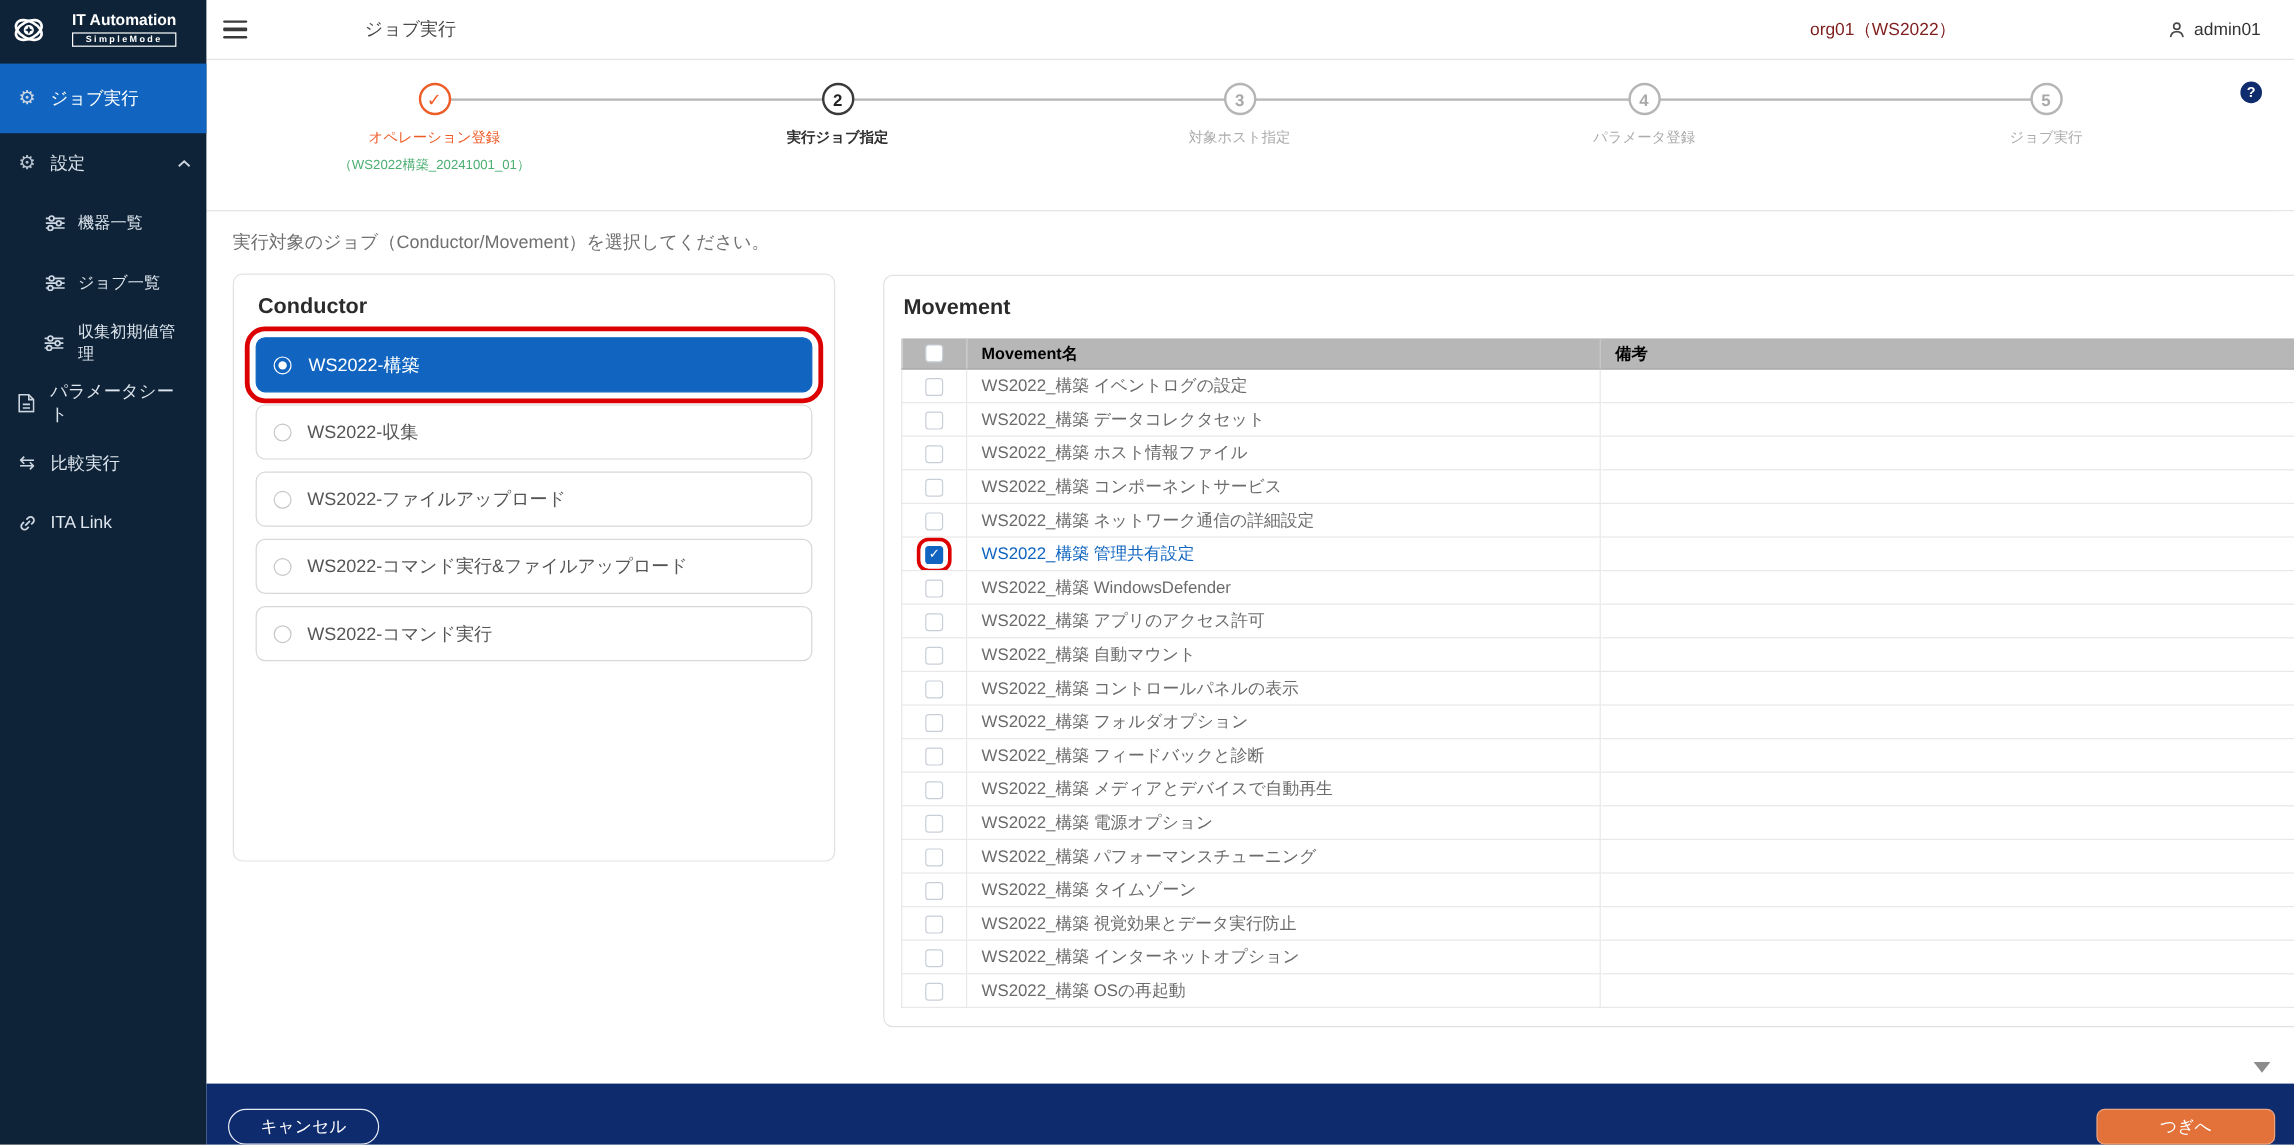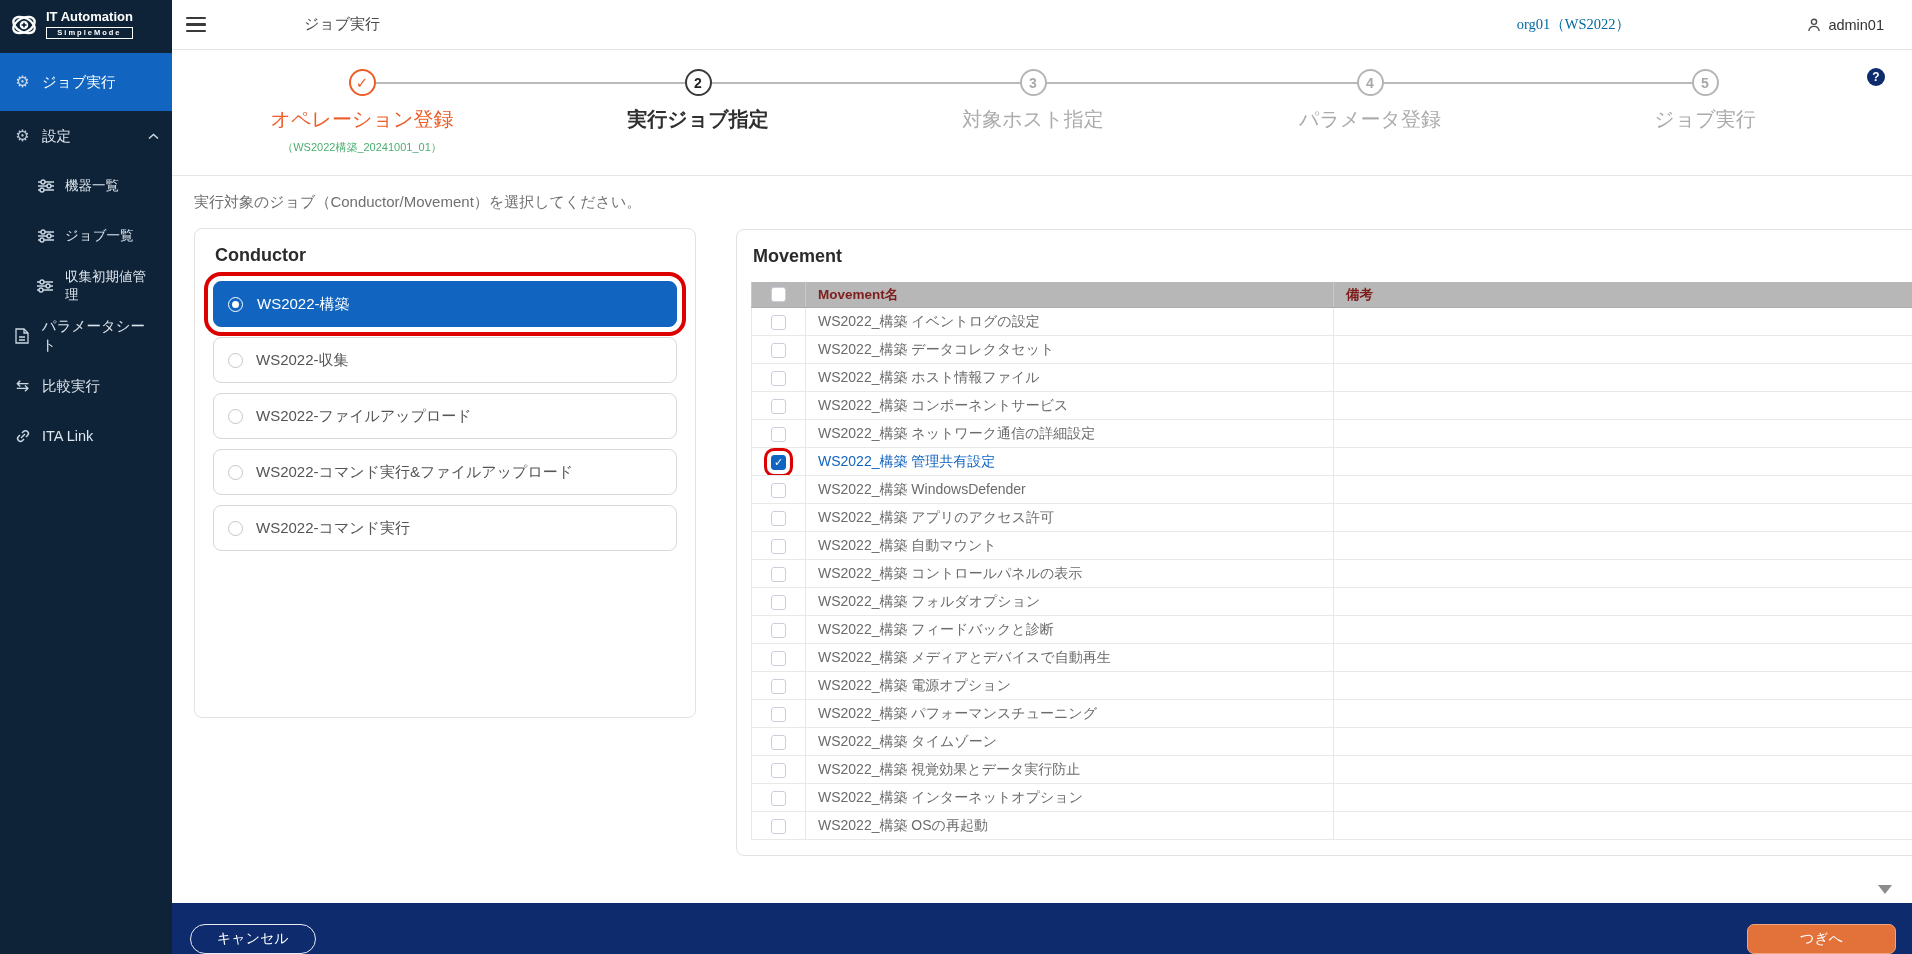--- a/index.html
+++ b/index.html
@@ -3,46 +3,46 @@
 <meta charset="utf-8">
 <style>
   html,body{margin:0;padding:0;}
   body{
     width:1912px;height:954px;position:relative;overflow:hidden;background:#fff;
     font-family:"Liberation Sans","DejaVu Sans",sans-serif;
     -webkit-font-smoothing:antialiased;
   }
   
   .sidebar{position:absolute;left:0;top:0;width:172px;height:954px;background:var(--sidebar_navy,#0e2337);z-index:5;}
-  .logo{height:49px;display:flex;align-items:center;gap:7px;padding:0 9px;cursor:pointer;}
+  .logo{height:49px;display:flex;align-items:center;gap:21px;padding:0 9px;cursor:pointer;}
   .logo-text{display:flex;flex-direction:column;}
   .logo-title{font-size:13px;font-weight:bold;color:#fff;line-height:1.1;white-space:nowrap;}
   .logo-sub{font-size:7.5px;font-weight:bold;letter-spacing:2px;color:#fff;border:1.5px solid #fff;padding:1px 4px;margin-top:2px;text-align:center;line-height:1.1;}
   .nav{display:flex;flex-direction:column;margin-top:4px;}
   .nav-item{display:flex;align-items:center;gap:10px;height:50px;padding:0 13px;font-size:14.5px;color:#dde5ee;cursor:pointer;box-sizing:border-box;}
   .nav-item.active{background:var(--accent_blue,#1165c0);height:58px;color:#fff;}
   .nav-item.sub{padding-left:36px;font-size:13.5px;}
   .nav-item .icon{width:19px;display:flex;justify-content:center;align-items:center;color:#ccd6e2;font-size:16px;line-height:1;}
   .nav-item .chev{margin-left:auto;display:flex;align-items:center;}
   .tico{font-family:"DejaVu Sans",sans-serif;}
   
   .topbar{position:absolute;left:172px;top:0;right:0;height:49px;background:#fff;border-bottom:1px solid #e3e3e3;display:flex;align-items:center;z-index:4;}
   .hamburger{margin-left:14px;width:20px;display:flex;flex-direction:column;gap:4px;cursor:pointer;}
   .hamburger span{display:block;height:2.5px;background:#3a3a3a;border-radius:1px;}
   .topbar-title{margin-left:98px;font-size:15px;color:#4a4a4a;}
-  .org-label{position:absolute;right:282px;font-size:14.5px;color:#0369a1;font-family:Liberation Serif, serif;}
+  .org-label{position:absolute;right:282px;font-size:14.5px;color:#7f1d1d;}
   .user-box{position:absolute;right:28px;display:flex;align-items:center;gap:6px;font-size:14.5px;color:#333;cursor:pointer;}
   
   .stepper{position:absolute;left:172px;top:49px;right:0;height:126px;background:#fff;border-bottom:1px solid #e6e6e6;z-index:3;}
   .step-line{position:absolute;top:33px;left:190px;width:1343px;height:2px;background:#b9b9b9;}
   .step{position:absolute;top:20px;width:340px;margin-left:-170px;text-align:center;}
   .circle{width:27px;height:27px;border-radius:50%;border:2px solid #b5b5b5;background:#fff;margin:0 auto;display:flex;align-items:center;justify-content:center;font-size:14px;font-weight:bold;color:#a9a9a9;box-sizing:border-box;position:relative;z-index:2;}
   .step.done .circle{border-color:var(--step_orange,#ee5c28);color:var(--step_orange,#ee5c28);font-size:15px;font-weight:normal;}
   .step.current .circle{border-color:#3a3a3a;color:#222;}
-  .step-label{margin-top:10px;font-size:20px;color:#ababab;}
+  .step-label{margin-top:10px;font-size:12px;color:#ababab;}
   .step.done .step-label{color:var(--step_orange,#ee5c28);}
   .step.current .step-label{color:#2f2f2f;font-weight:bold;}
   .step-sub{margin-top:7px;font-size:11px;color:var(--operation_green,#4caf72);}
   .help-btn{position:absolute;top:68px;right:27px;width:18px;height:18px;border-radius:50%;background:var(--footer_navy,#0e2b6e);color:#fff;font-size:12px;font-weight:bold;display:flex;align-items:center;justify-content:center;cursor:pointer;z-index:6;}
   
   .content{position:absolute;left:172px;top:175px;right:16px;bottom:51px;background:#fff;border-top:1px solid #e3e3e3;}
   .instruction{margin:17px 0 0 22px;font-size:15px;color:#707070;}
   .panel{position:absolute;border:1px solid #e2e2e2;border-radius:8px;background:#fff;box-sizing:border-box;padding:14px 18px;}
   .panel.conductor{left:22px;top:52px;width:502px;height:490px;}
   .panel.movement{left:564px;top:53px;width:1220px;height:627px;padding:14px;}
@@ -50,21 +50,21 @@
   
   .option{display:flex;align-items:center;gap:13px;height:46px;border:1px solid #d8d8d8;border-radius:8px;margin-bottom:10px;padding:0 14px;font-size:15px;color:#555;background:#fff;cursor:pointer;box-sizing:border-box;}
   .option.selected{background:var(--accent_blue,#1165c0);border-color:var(--accent_blue,#1165c0);color:#fff;}
   .option.annotated{outline:4px solid var(--annotation_red,#dd0000);outline-offset:5px;gap:14px;}
   .radio{width:15px;height:15px;border:1.5px solid #c6c6c6;border-radius:50%;background:#fff;box-sizing:border-box;position:relative;flex:none;}
   .option.selected .radio{border-color:#fff;background:transparent;}
   .option.selected .radio::after{content:"";position:absolute;left:3px;top:3px;right:3px;bottom:3px;background:#fff;border-radius:50%;}
   
   table.mv{width:100%;border-collapse:collapse;table-layout:fixed;}
   table.mv col.c1{width:54px;} table.mv col.c2{width:528px;}
-  table.mv th{background:var(--table_header_gray,#b7b7b7);height:25px;font-size:13.5px;color:#7f1d1d;font-weight:bold;text-align:left;padding:0 0 0 12px;border-right:1px solid #c9c9c9;border-bottom:1px solid #ababab;}
+  table.mv th{background:var(--table_header_gray,#b7b7b7);height:25px;font-size:13.5px;color:#000000;font-weight:bold;text-align:left;padding:0 0 0 12px;border-right:1px solid #c9c9c9;border-bottom:1px solid #ababab;}
   table.mv th.cb-cell{text-align:center;padding:0;border-left:1px solid #c9c9c9;}
   table.mv th:last-child{border-right:1px solid #c9c9c9;}
   table.mv td{height:27px;border-bottom:1px solid #e8e8e8;font-size:14px;color:#6b6b6b;padding:0 0 0 12px;border-right:1px solid #e8e8e8;white-space:nowrap;overflow:hidden;}
   table.mv td.cb-cell{text-align:center;padding:0;border-left:1px solid #e8e8e8;}
   tr.checked td.name-cell{color:var(--accent_blue,#1165c0);}
   .cb{display:inline-block;width:15px;height:15px;border:1.5px solid #c9cfd8;border-radius:3px;background:#fff;box-sizing:border-box;vertical-align:middle;font-size:11px;line-height:12px;text-align:center;color:#fff;cursor:pointer;}
   .cb.checked{background:var(--accent_blue,#1165c0);border-color:var(--accent_blue,#1165c0);}
   .cb.annotated{outline:3px solid var(--annotation_red,#dd0000);outline-offset:4px;}
   
   .footer{position:absolute;left:172px;bottom:0;right:0;height:51px;background:var(--footer_navy,#0e2b6e);display:flex;align-items:flex-end;z-index:5;}

